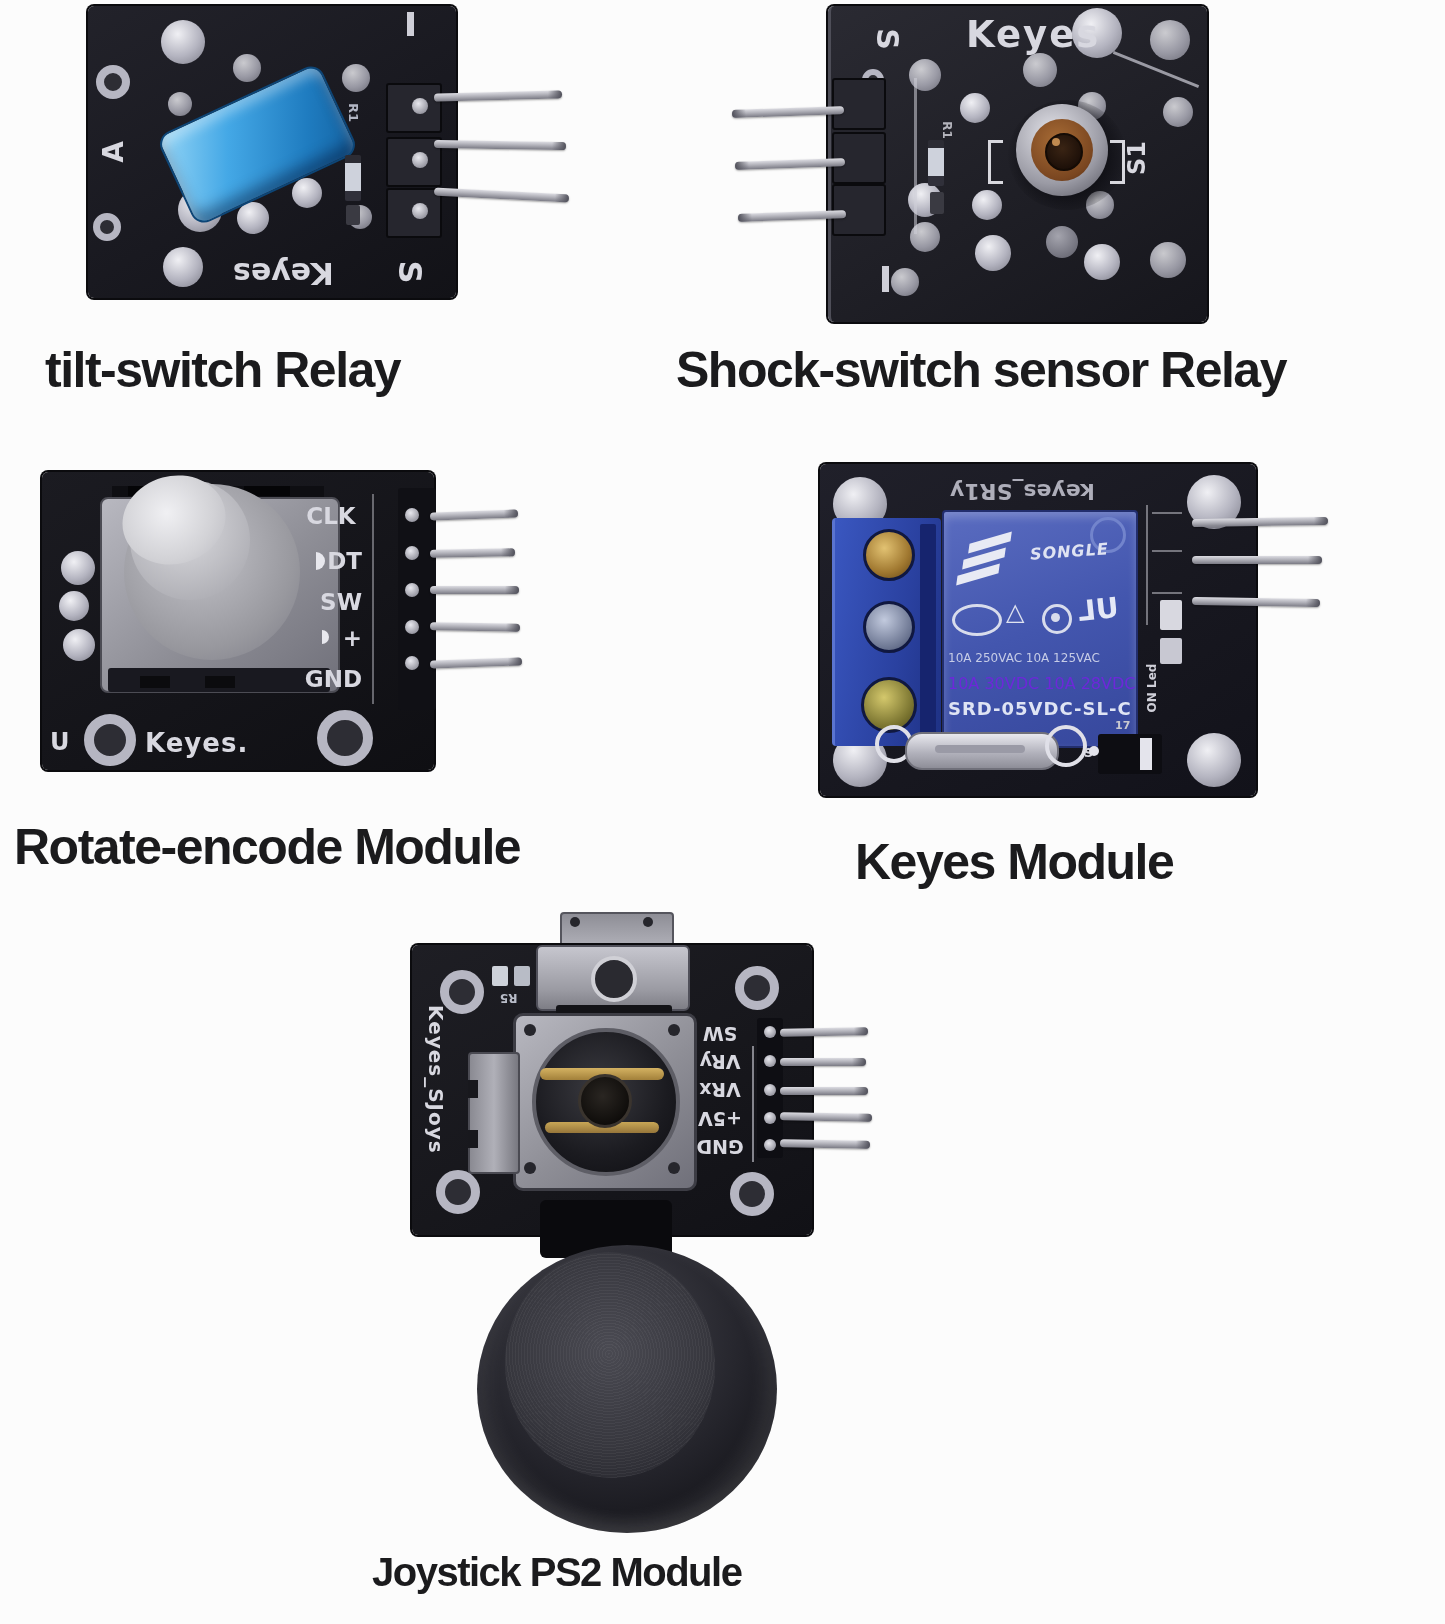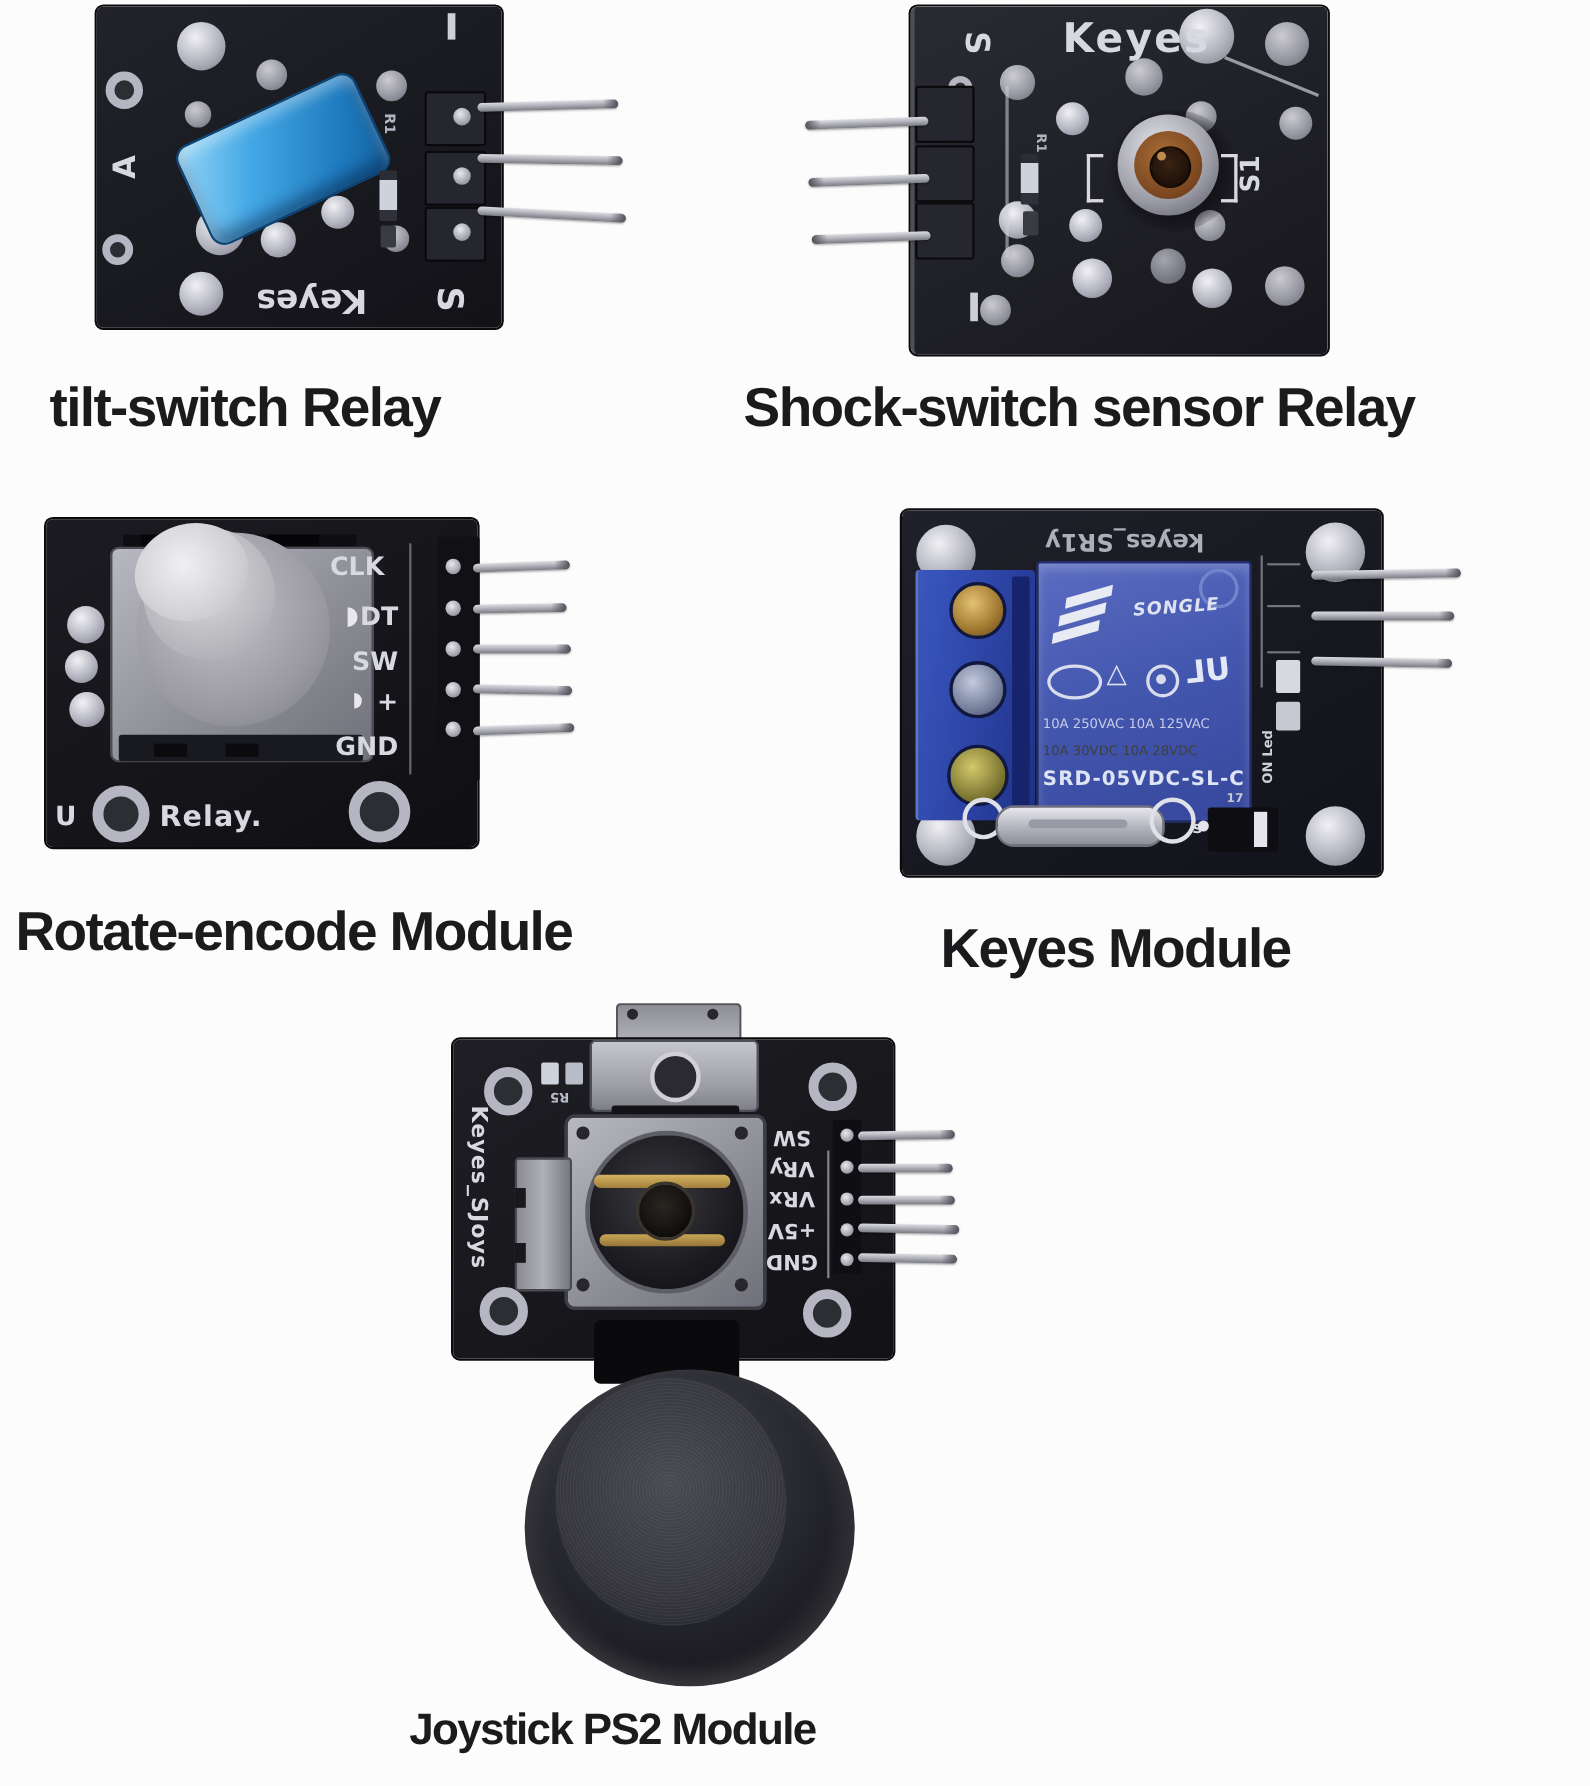--- a/index.html
+++ b/index.html
@@ -145,21 +145,21 @@
     <div class="abs" style="left:130px;top:480px;width:120px;height:120px;border-radius:50%;background:radial-gradient(circle at 45% 40%,#dcdce0,#b0b0b6 75%);"></div>
     <div class="abs" style="left:122px;top:476px;width:104px;height:88px;border-radius:50%;transform:rotate(-15deg);background:radial-gradient(circle at 45% 40%,#f0f0f3,#d2d2d6 60%,#bcbcc2 95%);"></div>
     <div class="abs" style="left:108px;top:668px;width:222px;height:24px;background:#191920;border-radius:3px;"></div>
     <div class="abs" style="left:140px;top:676px;width:30px;height:12px;background:#0b0b0e;"></div>
     <div class="abs" style="left:205px;top:676px;width:30px;height:12px;background:#0b0b0e;"></div>
 
     <div class="pad" style="left:61px;top:551px;width:34px;height:34px;"></div>
     <div class="pad" style="left:59px;top:591px;width:30px;height:30px;"></div>
     <div class="pad" style="left:63px;top:629px;width:32px;height:32px;"></div>
 
-    <div class="silk" style="left:300px;top:505px;width:62px;font-size:23px;text-align:left;">CLK</div>
+    <div class="silk" style="left:300px;top:505px;width:62px;font-size:23px;text-align:center;">CLK</div>
     <div class="silk" style="left:300px;top:550px;width:62px;font-size:23px;text-align:right;">DT</div>
     <div class="silk" style="left:300px;top:591px;width:62px;font-size:23px;text-align:right;">SW</div>
     <div class="silk" style="left:300px;top:627px;width:62px;font-size:23px;text-align:right;">+</div>
     <div class="silk" style="left:300px;top:668px;width:62px;font-size:23px;text-align:right;">GND</div>
     <div class="abs" style="left:316px;top:552px;width:9px;height:18px;border-radius:0 9px 9px 0;background:#e8e8ee;"></div>
     <div class="abs" style="left:322px;top:630px;width:7px;height:14px;border-radius:0 7px 7px 0;background:#e8e8ee;"></div>
     <div class="whiteline" style="left:372px;top:494px;width:2px;height:210px;opacity:.45;"></div>
 
     <div class="abs" style="left:398px;top:488px;width:38px;height:222px;background:#101015;border-radius:3px;"></div>
     <div class="pdot" style="left:405px;top:508px;width:14px;height:14px;"></div>
@@ -167,21 +167,21 @@
     <div class="pdot" style="left:405px;top:583px;width:14px;height:14px;"></div>
     <div class="pdot" style="left:405px;top:620px;width:14px;height:14px;"></div>
     <div class="pdot" style="left:405px;top:656px;width:14px;height:14px;"></div>
     <div class="pin" style="left:430px;top:511px;width:88px;transform:rotate(-2deg);"></div>
     <div class="pin" style="left:430px;top:549px;width:85px;transform:rotate(-1deg);"></div>
     <div class="pin" style="left:430px;top:586px;width:89px;"></div>
     <div class="pin" style="left:430px;top:623px;width:90px;transform:rotate(1deg);"></div>
     <div class="pin" style="left:430px;top:659px;width:92px;transform:rotate(-2deg);"></div>
 
     <div class="silk" style="left:50px;top:730px;font-size:24px;">U</div>
-    <div class="silk" style="left:145px;top:730px;font-size:26px;letter-spacing:1px;">Relay.</div>
+    <div class="silk" style="left:145px;top:730px;font-size:26px;letter-spacing:1px;">Keyes.</div>
     <div class="ring" style="left:84px;top:714px;width:52px;height:52px;border-width:10px;"></div>
     <div class="ring" style="left:317px;top:710px;width:56px;height:56px;border-width:10px;"></div>
 
     <div class="cap" style="left:14px;top:818px;">Rotate-encode Module</div>
   </div>
 
   <div>
     <div class="pcb" style="left:820px;top:464px;width:436px;height:332px;background:linear-gradient(150deg,#20202a 0%,#181820 55%,#12121a 100%);"></div>
     <div class="silk" style="left:950px;top:480px;font-size:22px;transform:rotate(180deg);color:#aeaeba;">keyes_SR1y</div>
 
@@ -204,21 +204,21 @@
     <div class="abs" style="left:956px;top:570px;width:44px;height:9px;background:#e8eaf4;transform:rotate(-16deg) skewX(-24deg);"></div>
     <div class="silk" style="left:1030px;top:544px;font-size:16px;font-style:italic;letter-spacing:1px;color:#dfe3f2;transform:rotate(-4deg);">SONGLE</div>
 
     <div class="abs" style="left:952px;top:604px;width:44px;height:26px;border:3px solid #d8dcec;border-radius:50%;"></div>
     <div class="silk" style="left:1006px;top:600px;font-size:24px;color:#dfe3f0;">△</div>
     <div class="abs" style="left:1042px;top:604px;width:24px;height:24px;border:3px solid #d8dcec;border-radius:50%;"></div>
     <div class="abs" style="left:1051px;top:613px;width:9px;height:9px;border-radius:50%;background:#d8dcec;"></div>
     <div class="silk" style="left:1078px;top:596px;font-size:28px;color:#e4e8f6;transform:scaleX(-1) rotate(6deg);">UL</div>
 
     <div class="silk" style="left:948px;top:652px;font-size:12px;font-weight:normal;color:#c6cce6;">10A 250VAC   10A 125VAC</div>
-    <div class="silk" style="left:948px;top:676px;font-size:12px;font-weight:normal;color:#404040;">10A 30VDC    10A 28VDC</div>
+    <div class="silk" style="left:948px;top:676px;font-size:16px;font-weight:normal;color:#6d28d9;">10A 30VDC    10A 28VDC</div>
     <div class="silk" style="left:948px;top:700px;font-size:18px;letter-spacing:1px;color:#dfe4f4;">SRD-05VDC-SL-C</div>
 
     <div class="whiteline" style="left:1146px;top:505px;width:2px;height:120px;opacity:.5;"></div>
     <div class="whiteline" style="left:1152px;top:512px;width:30px;height:2px;opacity:.5;"></div>
     <div class="whiteline" style="left:1152px;top:550px;width:30px;height:2px;opacity:.5;"></div>
     <div class="whiteline" style="left:1152px;top:592px;width:30px;height:2px;opacity:.5;"></div>
     <div class="abs" style="left:1160px;top:600px;width:22px;height:30px;background:#d8d8e0;border-radius:2px;"></div>
     <div class="abs" style="left:1160px;top:638px;width:22px;height:26px;background:#c8c8d2;border-radius:2px;"></div>
     <div class="silk" style="left:1128px;top:682px;font-size:12px;transform:rotate(-90deg);color:#cfcfd8;">ON Led</div>
     <div class="pin" style="left:1192px;top:518px;width:136px;transform:rotate(-1deg);"></div>

